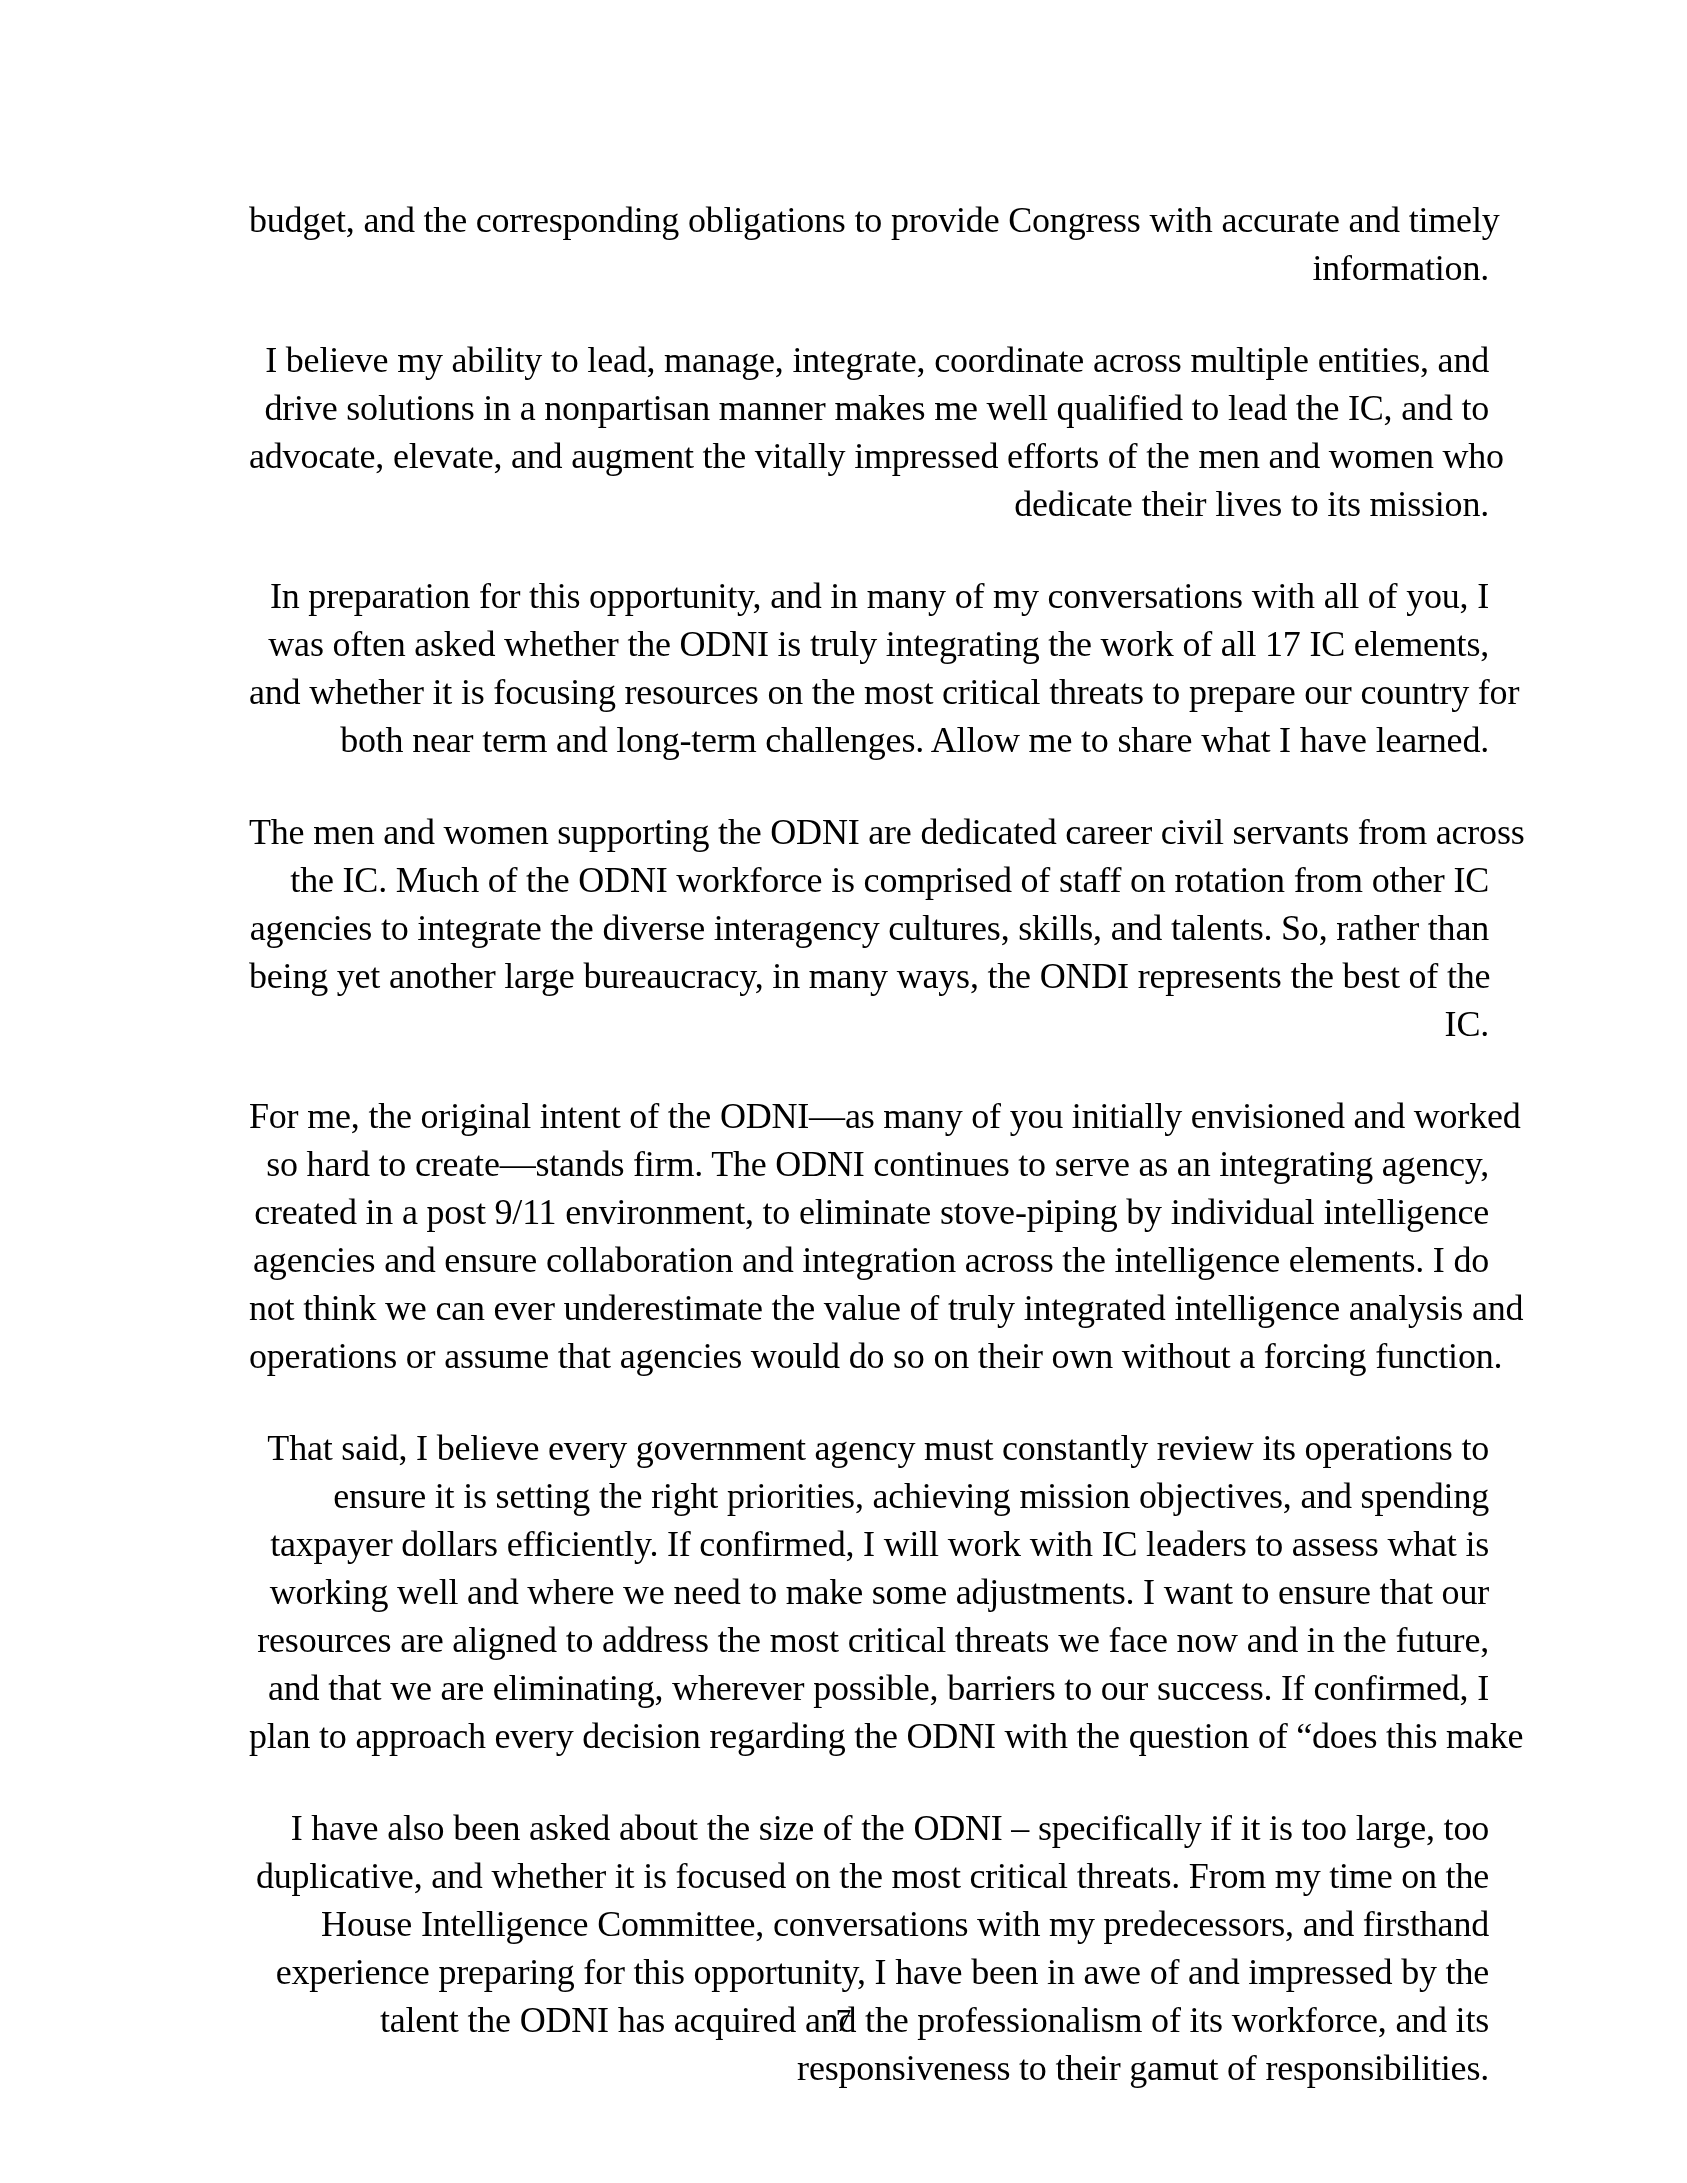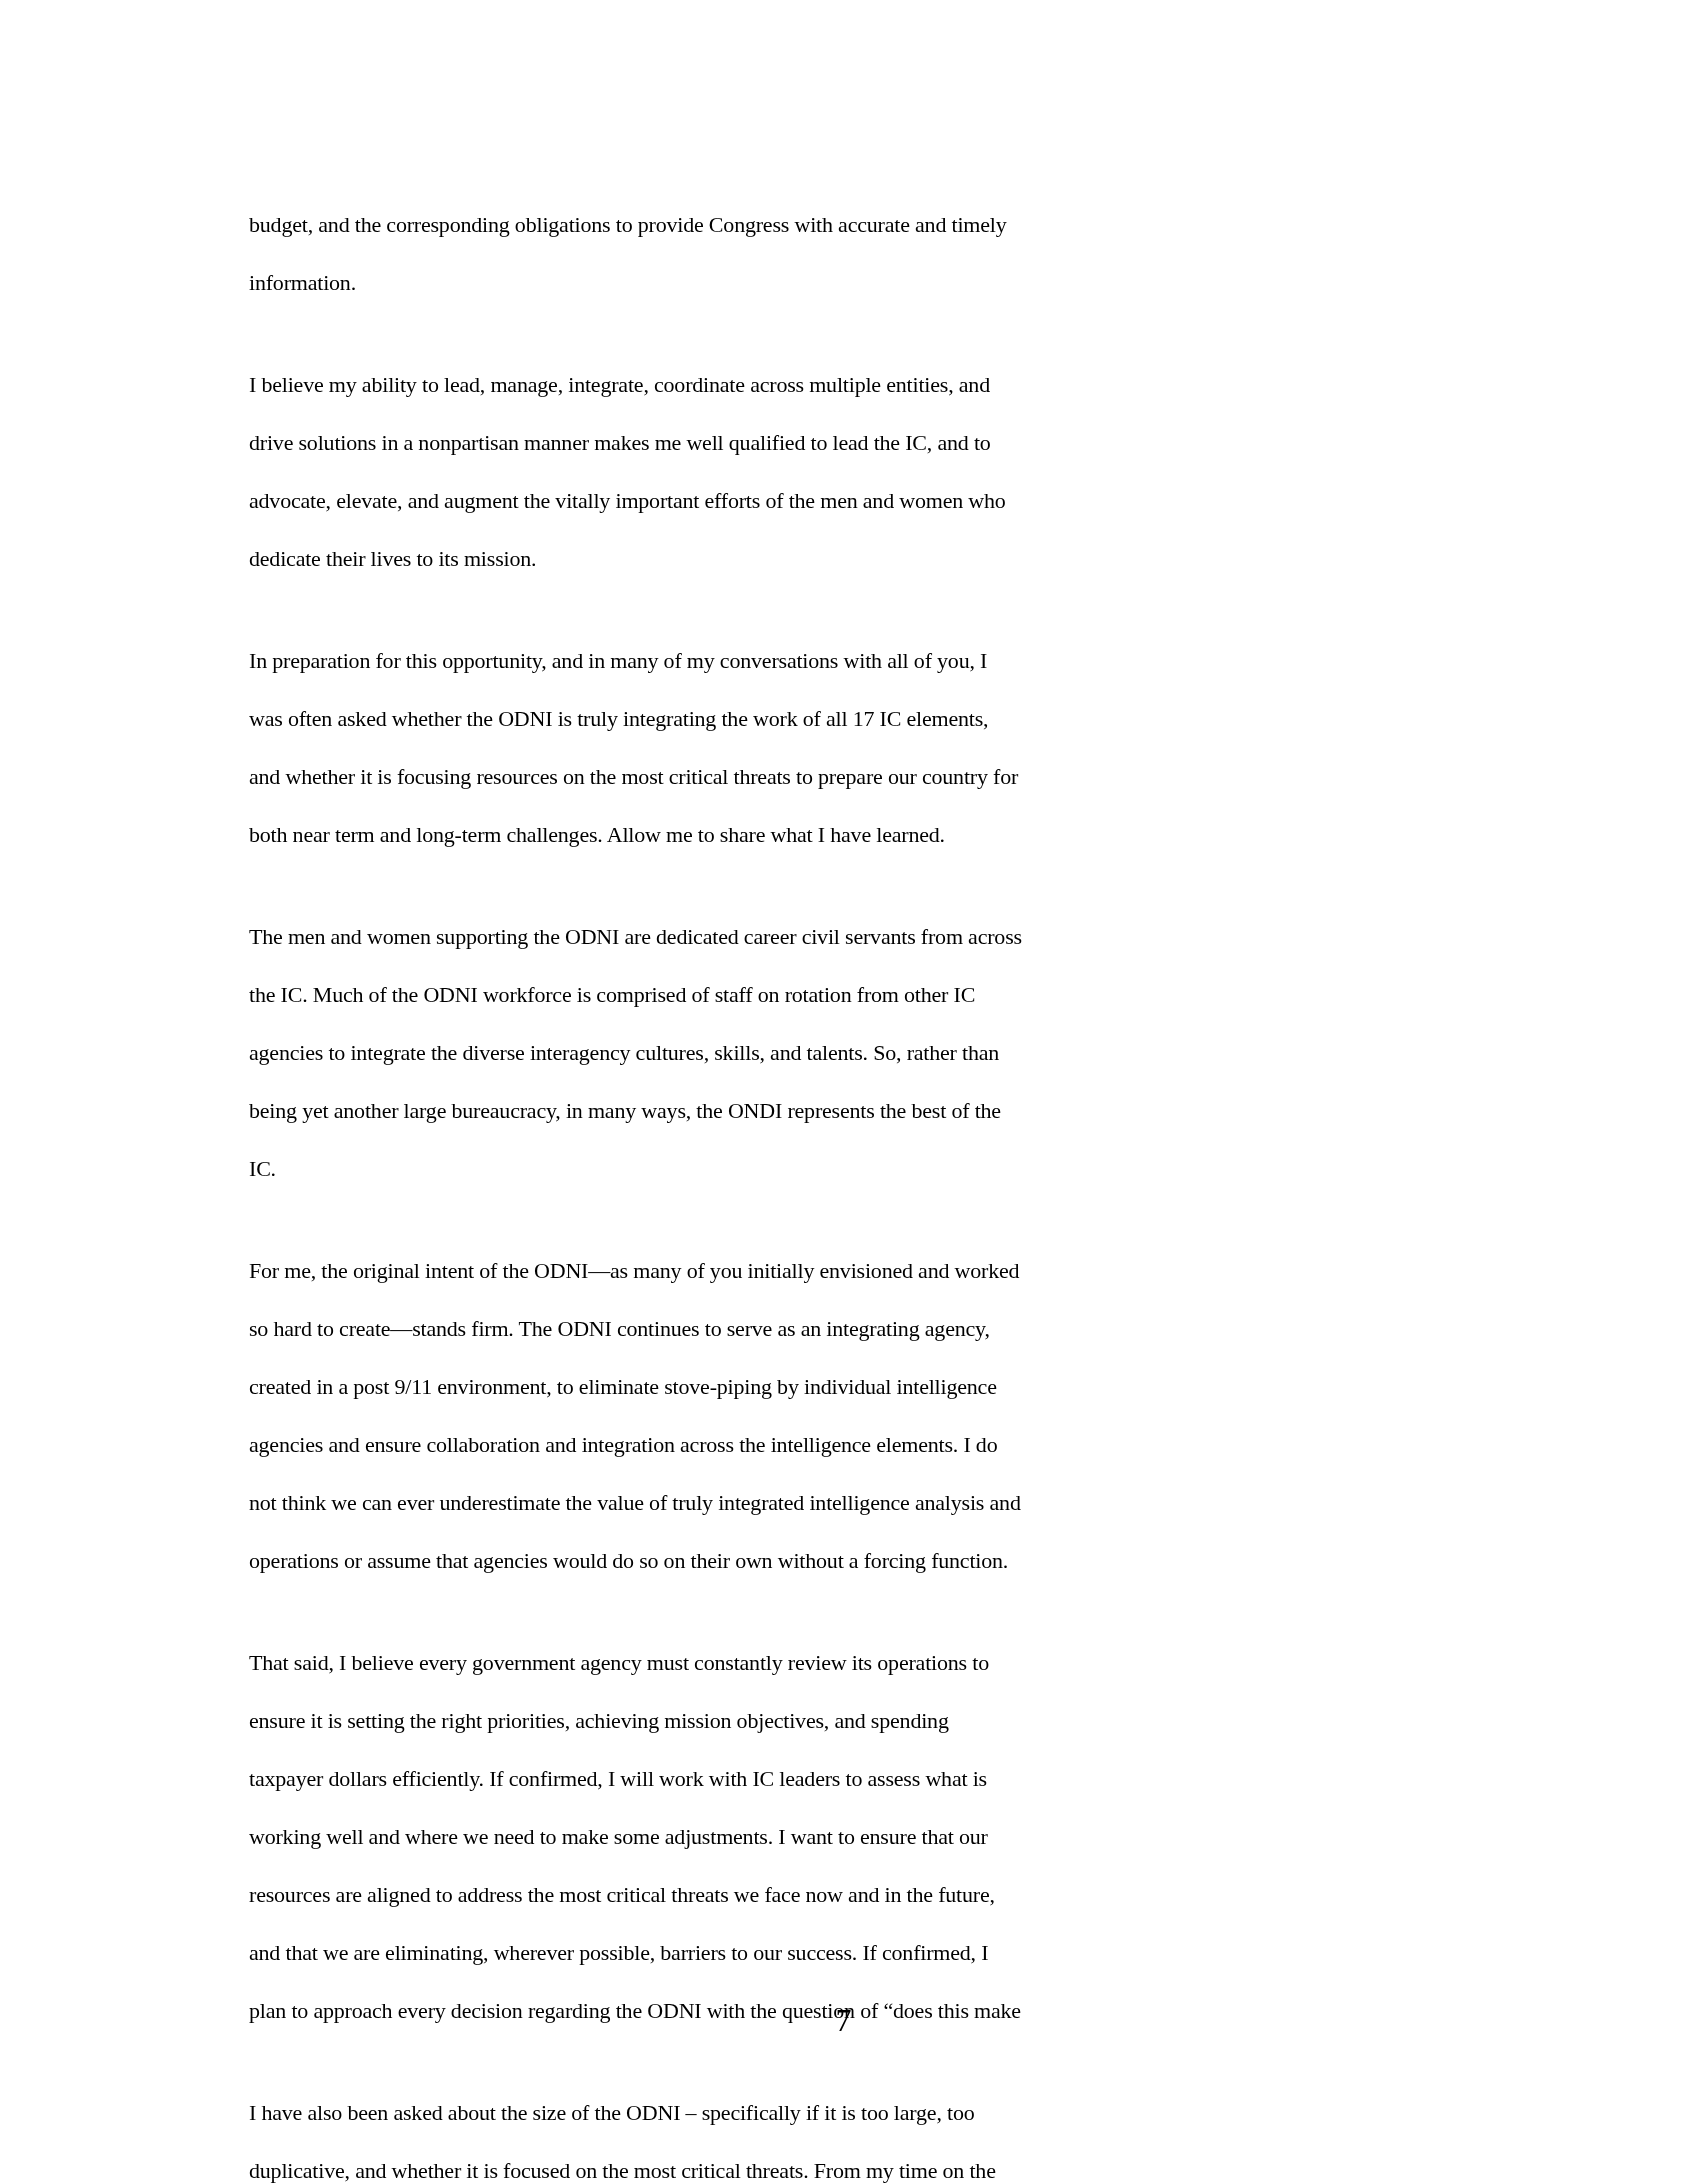--- a/index.html
+++ b/index.html
@@ -18,46 +18,46 @@
     color: #000000;
   }
   .content {
     position: absolute;
     top: 196px;
     left: 249px;
     right: 198px;
   }
   .para {
     white-space: pre;          
-    font-size: 22px;
-    line-height: 58px;
+    font-size: 36px;
+    line-height: 48px;
     letter-spacing: -0.2px;
     margin: 0 0 44px 0;
-    text-align: left;
+    text-align: right;
   }
   .footer {
     position: absolute;
     top: 2003px;
     left: 0;
     width: 100%;
     text-align: center;
     font-size: 32px;
     line-height: 34px;
   }
 </style>
 </head>
 <body>
 
 <div class="page">
   <div class="content">
     <p class="para">budget, and the corresponding obligations to provide Congress with accurate and timely
 information.</p>
     <p class="para">I believe my ability to lead, manage, integrate, coordinate across multiple entities, and
 drive solutions in a nonpartisan manner makes me well qualified to lead the IC, and to
-advocate, elevate, and augment the vitally important efforts of the men and women who
+advocate, elevate, and augment the vitally impressed efforts of the men and women who
 dedicate their lives to its mission.</p>
     <p class="para">In preparation for this opportunity, and in many of my conversations with all of you, I
 was often asked whether the ODNI is truly integrating the work of all 17 IC elements,
 and whether it is focusing resources on the most critical threats to prepare our country for
 both near term and long-term challenges. Allow me to share what I have learned.</p>
     <p class="para">The men and women supporting the ODNI are dedicated career civil servants from across
 the IC. Much of the ODNI workforce is comprised of staff on rotation from other IC
 agencies to integrate the diverse interagency cultures, skills, and talents. So, rather than
 being yet another large bureaucracy, in many ways, the ONDI represents the best of the
 IC.</p>

